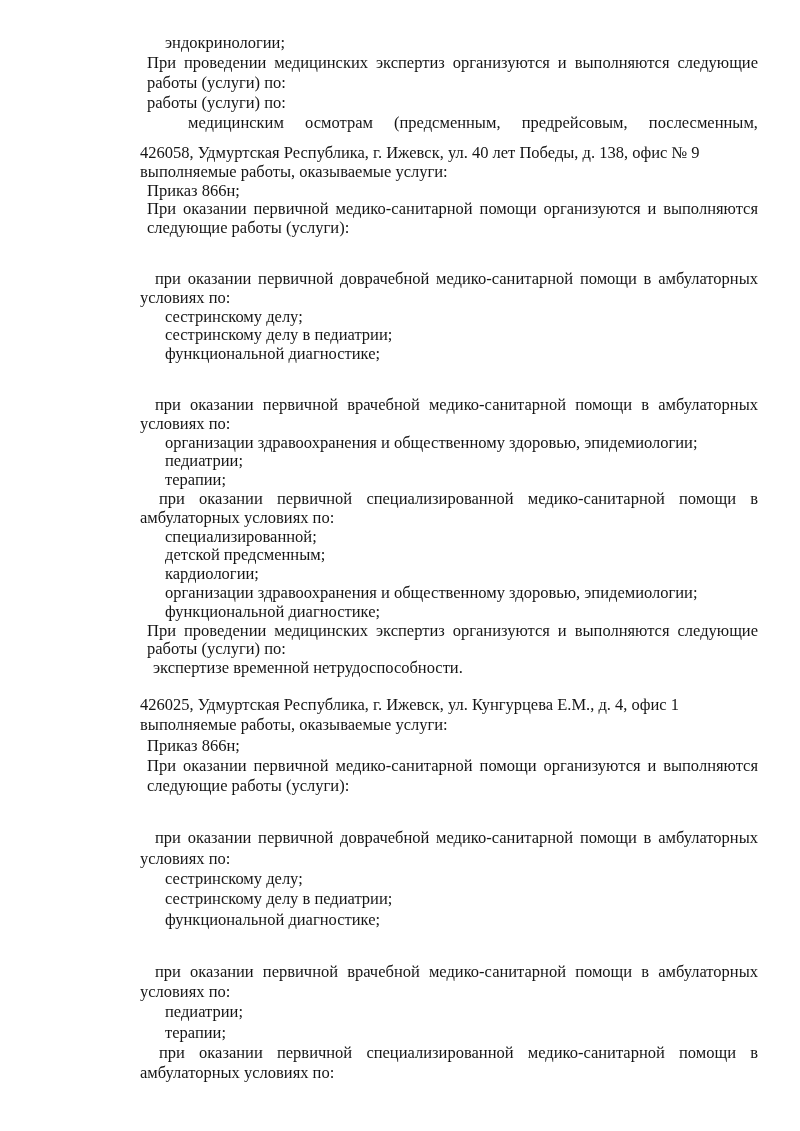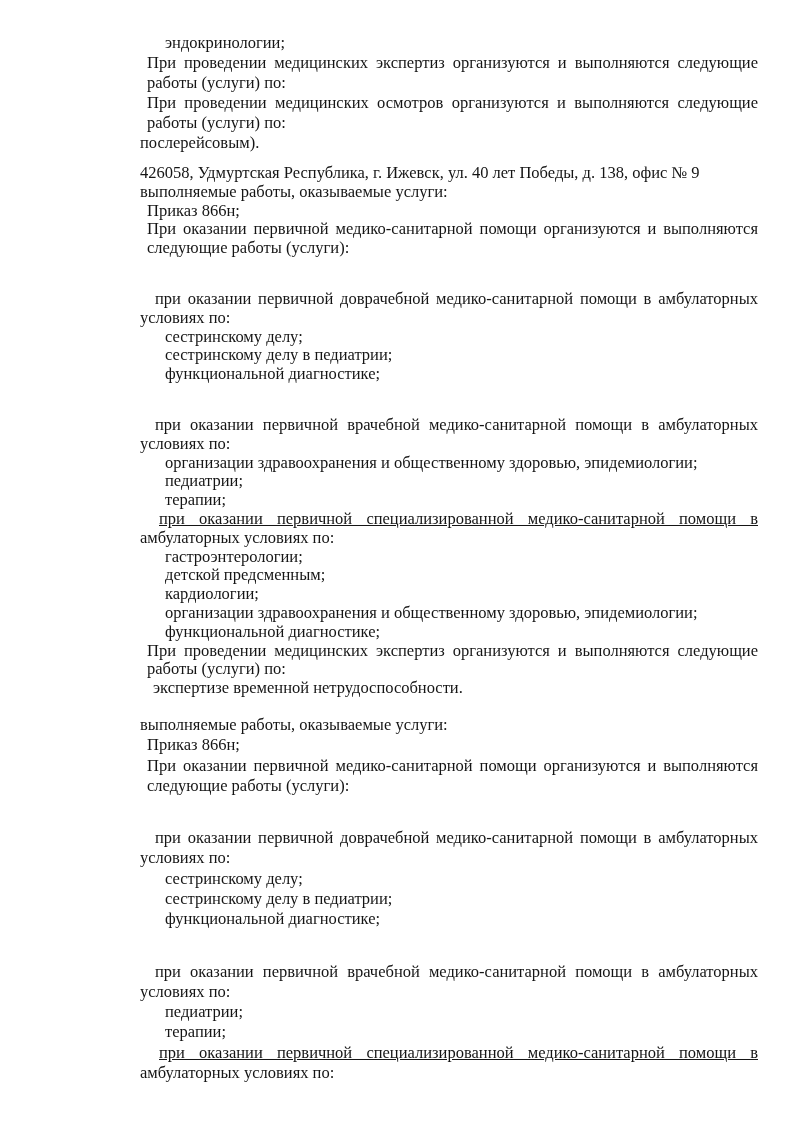--- a/index.html
+++ b/index.html
@@ -31,65 +31,65 @@
   }
   .line.just {
     white-space: normal;
     text-align: justify;
     text-align-last: justify;
   }
   .ind-a0  { padding-left: 0; }
   .ind-a1  { padding-left: 7px; }
   .ind-a2  { padding-left: 13px; }
   .ind-a3  { padding-left: 15px; margin-top: 32px; }
-  .ind-a3b { padding-left: 19px; text-decoration: underline; }
+  .ind-a3b { padding-left: 19px; }
   .ind-a4  { padding-left: 25px; }
   .ind-a5  { padding-left: 48px; }
 </style>
 </head>
 <body>
 
 <div class="page">
   <div>
       <div class="section section-1">
         <div class="line ind-a4">эндокринологии;</div>
         <div class="line ind-a1 just">При проведении медицинских экспертиз организуются и выполняются следующие</div>
         <div class="line ind-a1">работы (услуги) по:</div>
-        <div class="line ind-a1 just">При проведении медицинских осмотров организуются и выполняются следующие</div>
         <div class="line ind-a1">работы (услуги) по:</div>
-        <div class="line ind-a0">послерейсовым).</div>
+        <div class="line ind-a5 just">медицинским осмотрам (предсменным, предрейсовым, послесменным,</div>
       </div>
       <div class="section section-2">
         <div class="line ind-a0">426058, Удмуртская Республика, г. Ижевск, ул. 40 лет Победы, д. 138, офис № 9</div>
         <div class="line ind-a0">выполняемые работы, оказываемые услуги:</div>
         <div class="line ind-a1">Приказ 866н;</div>
         <div class="line ind-a1 just">При оказании первичной медико-санитарной помощи организуются и выполняются</div>
         <div class="line ind-a1">следующие работы (услуги):</div>
         <div class="line ind-a3 just">при оказании первичной доврачебной медико-санитарной помощи в амбулаторных</div>
         <div class="line ind-a0">условиях по:</div>
         <div class="line ind-a4">сестринскому делу;</div>
         <div class="line ind-a4">сестринскому делу в педиатрии;</div>
         <div class="line ind-a4">функциональной диагностике;</div>
         <div class="line ind-a3 just">при оказании первичной врачебной медико-санитарной помощи в амбулаторных</div>
         <div class="line ind-a0">условиях по:</div>
         <div class="line ind-a4">организации здравоохранения и общественному здоровью, эпидемиологии;</div>
         <div class="line ind-a4">педиатрии;</div>
         <div class="line ind-a4">терапии;</div>
         <div class="line ind-a3b just">при оказании первичной специализированной медико-санитарной помощи в</div>
         <div class="line ind-a0">амбулаторных условиях по:</div>
-        <div class="line ind-a4">гастроэнтерологии;</div>
+        <div class="line ind-a4">специализированной;</div>
         <div class="line ind-a4">детской предсменным;</div>
         <div class="line ind-a4">кардиологии;</div>
         <div class="line ind-a4">организации здравоохранения и общественному здоровью, эпидемиологии;</div>
         <div class="line ind-a4">функциональной диагностике;</div>
         <div class="line ind-a1 just">При проведении медицинских экспертиз организуются и выполняются следующие</div>
         <div class="line ind-a1">работы (услуги) по:</div>
         <div class="line ind-a2">экспертизе временной нетрудоспособности.</div>
       </div>
       <div class="section section-3">
+        <div class="line ind-a0">426025, Удмуртская Республика, г. Ижевск, ул. Кунгурцева Е.М., д. 4, офис 1</div>
         <div class="line ind-a0">выполняемые работы, оказываемые услуги:</div>
         <div class="line ind-a1">Приказ 866н;</div>
         <div class="line ind-a1 just">При оказании первичной медико-санитарной помощи организуются и выполняются</div>
         <div class="line ind-a1">следующие работы (услуги):</div>
         <div class="line ind-a3 just">при оказании первичной доврачебной медико-санитарной помощи в амбулаторных</div>
         <div class="line ind-a0">условиях по:</div>
         <div class="line ind-a4">сестринскому делу;</div>
         <div class="line ind-a4">сестринскому делу в педиатрии;</div>
         <div class="line ind-a4">функциональной диагностике;</div>
         <div class="line ind-a3 just">при оказании первичной врачебной медико-санитарной помощи в амбулаторных</div>

